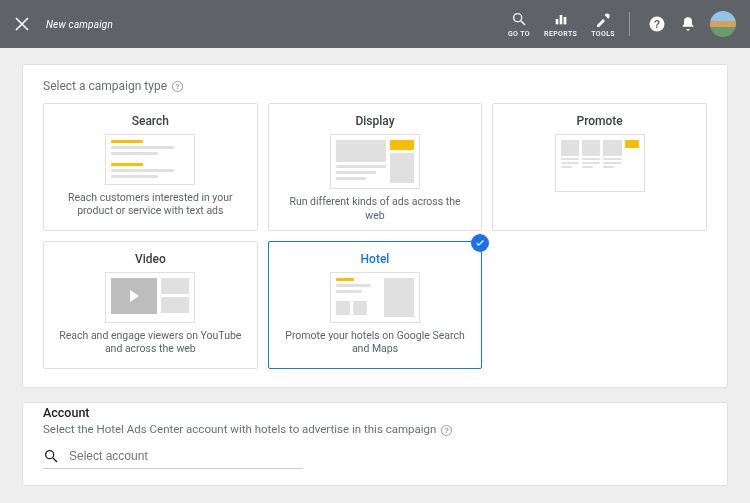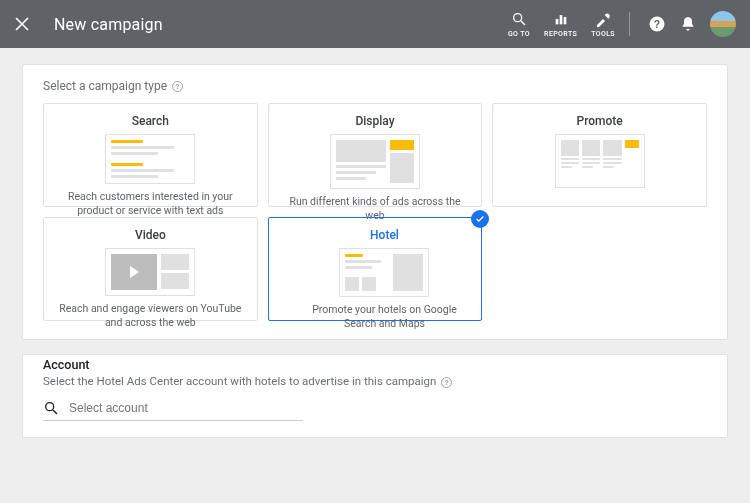--- a/index.html
+++ b/index.html
@@ -14,21 +14,21 @@
   }
   .header {
     background: #5f6368;
     color: #fff;
     height: 48px;
     display: flex;
     align-items: center;
     padding: 0 14px;
   }
   .close-icon { width: 16px; height: 16px; cursor: pointer; display:flex;align-items:center;justify-content:center;}
-  .title { margin-left: 24px; font-size: 16px; font-weight: 400; letter-spacing:0.2px;}
+  .title { margin-left: 16px; font-size: 10px; font-weight: 400; letter-spacing:0.2px;font-style:italic;}
   .spacer { flex: 1; }
   .tool {
     display: flex; flex-direction: column; align-items: center;
     margin-left: 14px; cursor: pointer; color:#fff;
   }
   .tool .ti { height: 18px; display:flex;align-items:center;justify-content:center;}
   .tool .tl { font-size: 7px; letter-spacing:0.4px; margin-top:2px; font-weight:500;}
   .vdiv { width:1px; height:24px; background:rgba(255,255,255,0.35); margin:0 4px 0 14px;}
   .ricon { margin-left: 14px; cursor:pointer; display:flex;align-items:center;}
   .avatar {
@@ -50,26 +50,25 @@
     gap: 10px;
     margin-top:10px;
   }
   .card {
     border:1px solid #e0e0e0;
     border-radius:2px;
     padding: 10px 8px 12px 8px;
     text-align:center;
     cursor:pointer;
     position:relative;
-    height:104px;
+    height:128px;
     display:flex;flex-direction:column;align-items:center;
   }
   .card.selected {
     border:1.5px solid #1a73e8;
-    padding-left:27px;
   }
   .card.selected .card-title { color:#1a73e8; font-weight:500;}
   .badge {
     position:absolute; top:-8px; right:-8px;
     width:18px;height:18px;border-radius:50%;
     background:#1a73e8;display:flex;align-items:center;justify-content:center;
   }
   .card-title { font-size:12px; color:#3c4043; font-weight:500;}
   .thumb {
     width:90px;height:58px;border:1px solid #e0e0e0;background:#fff;

